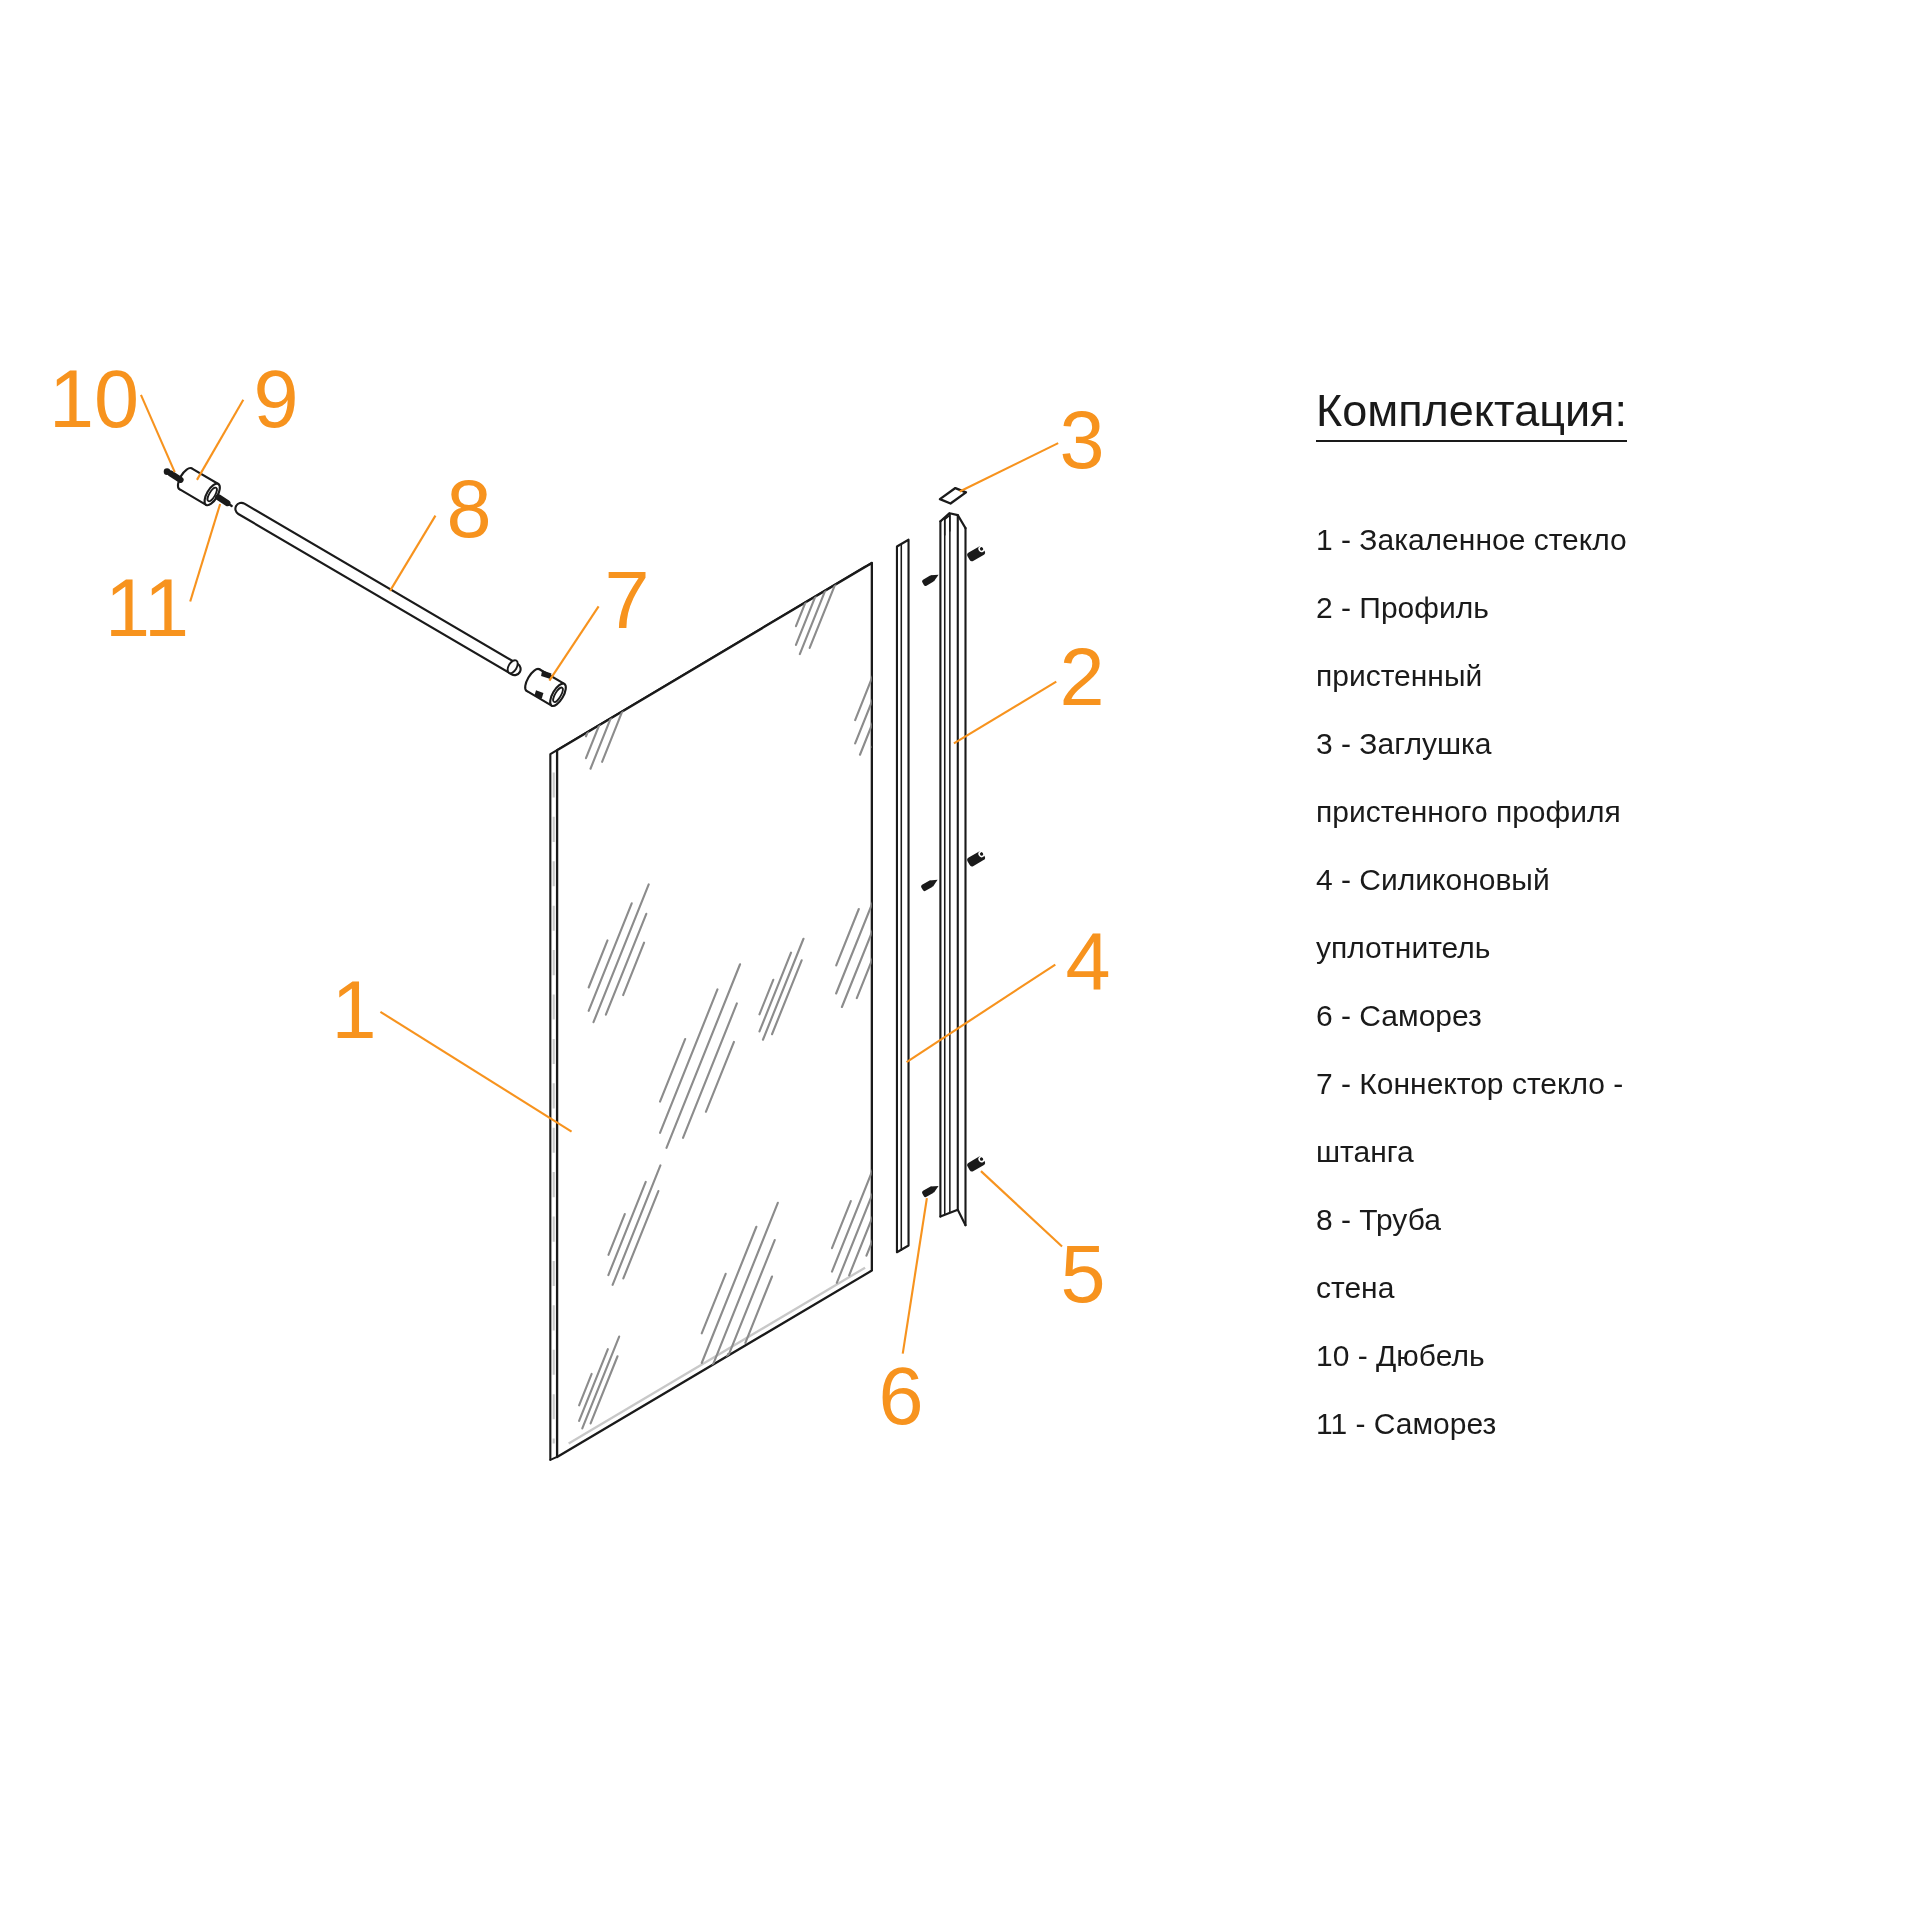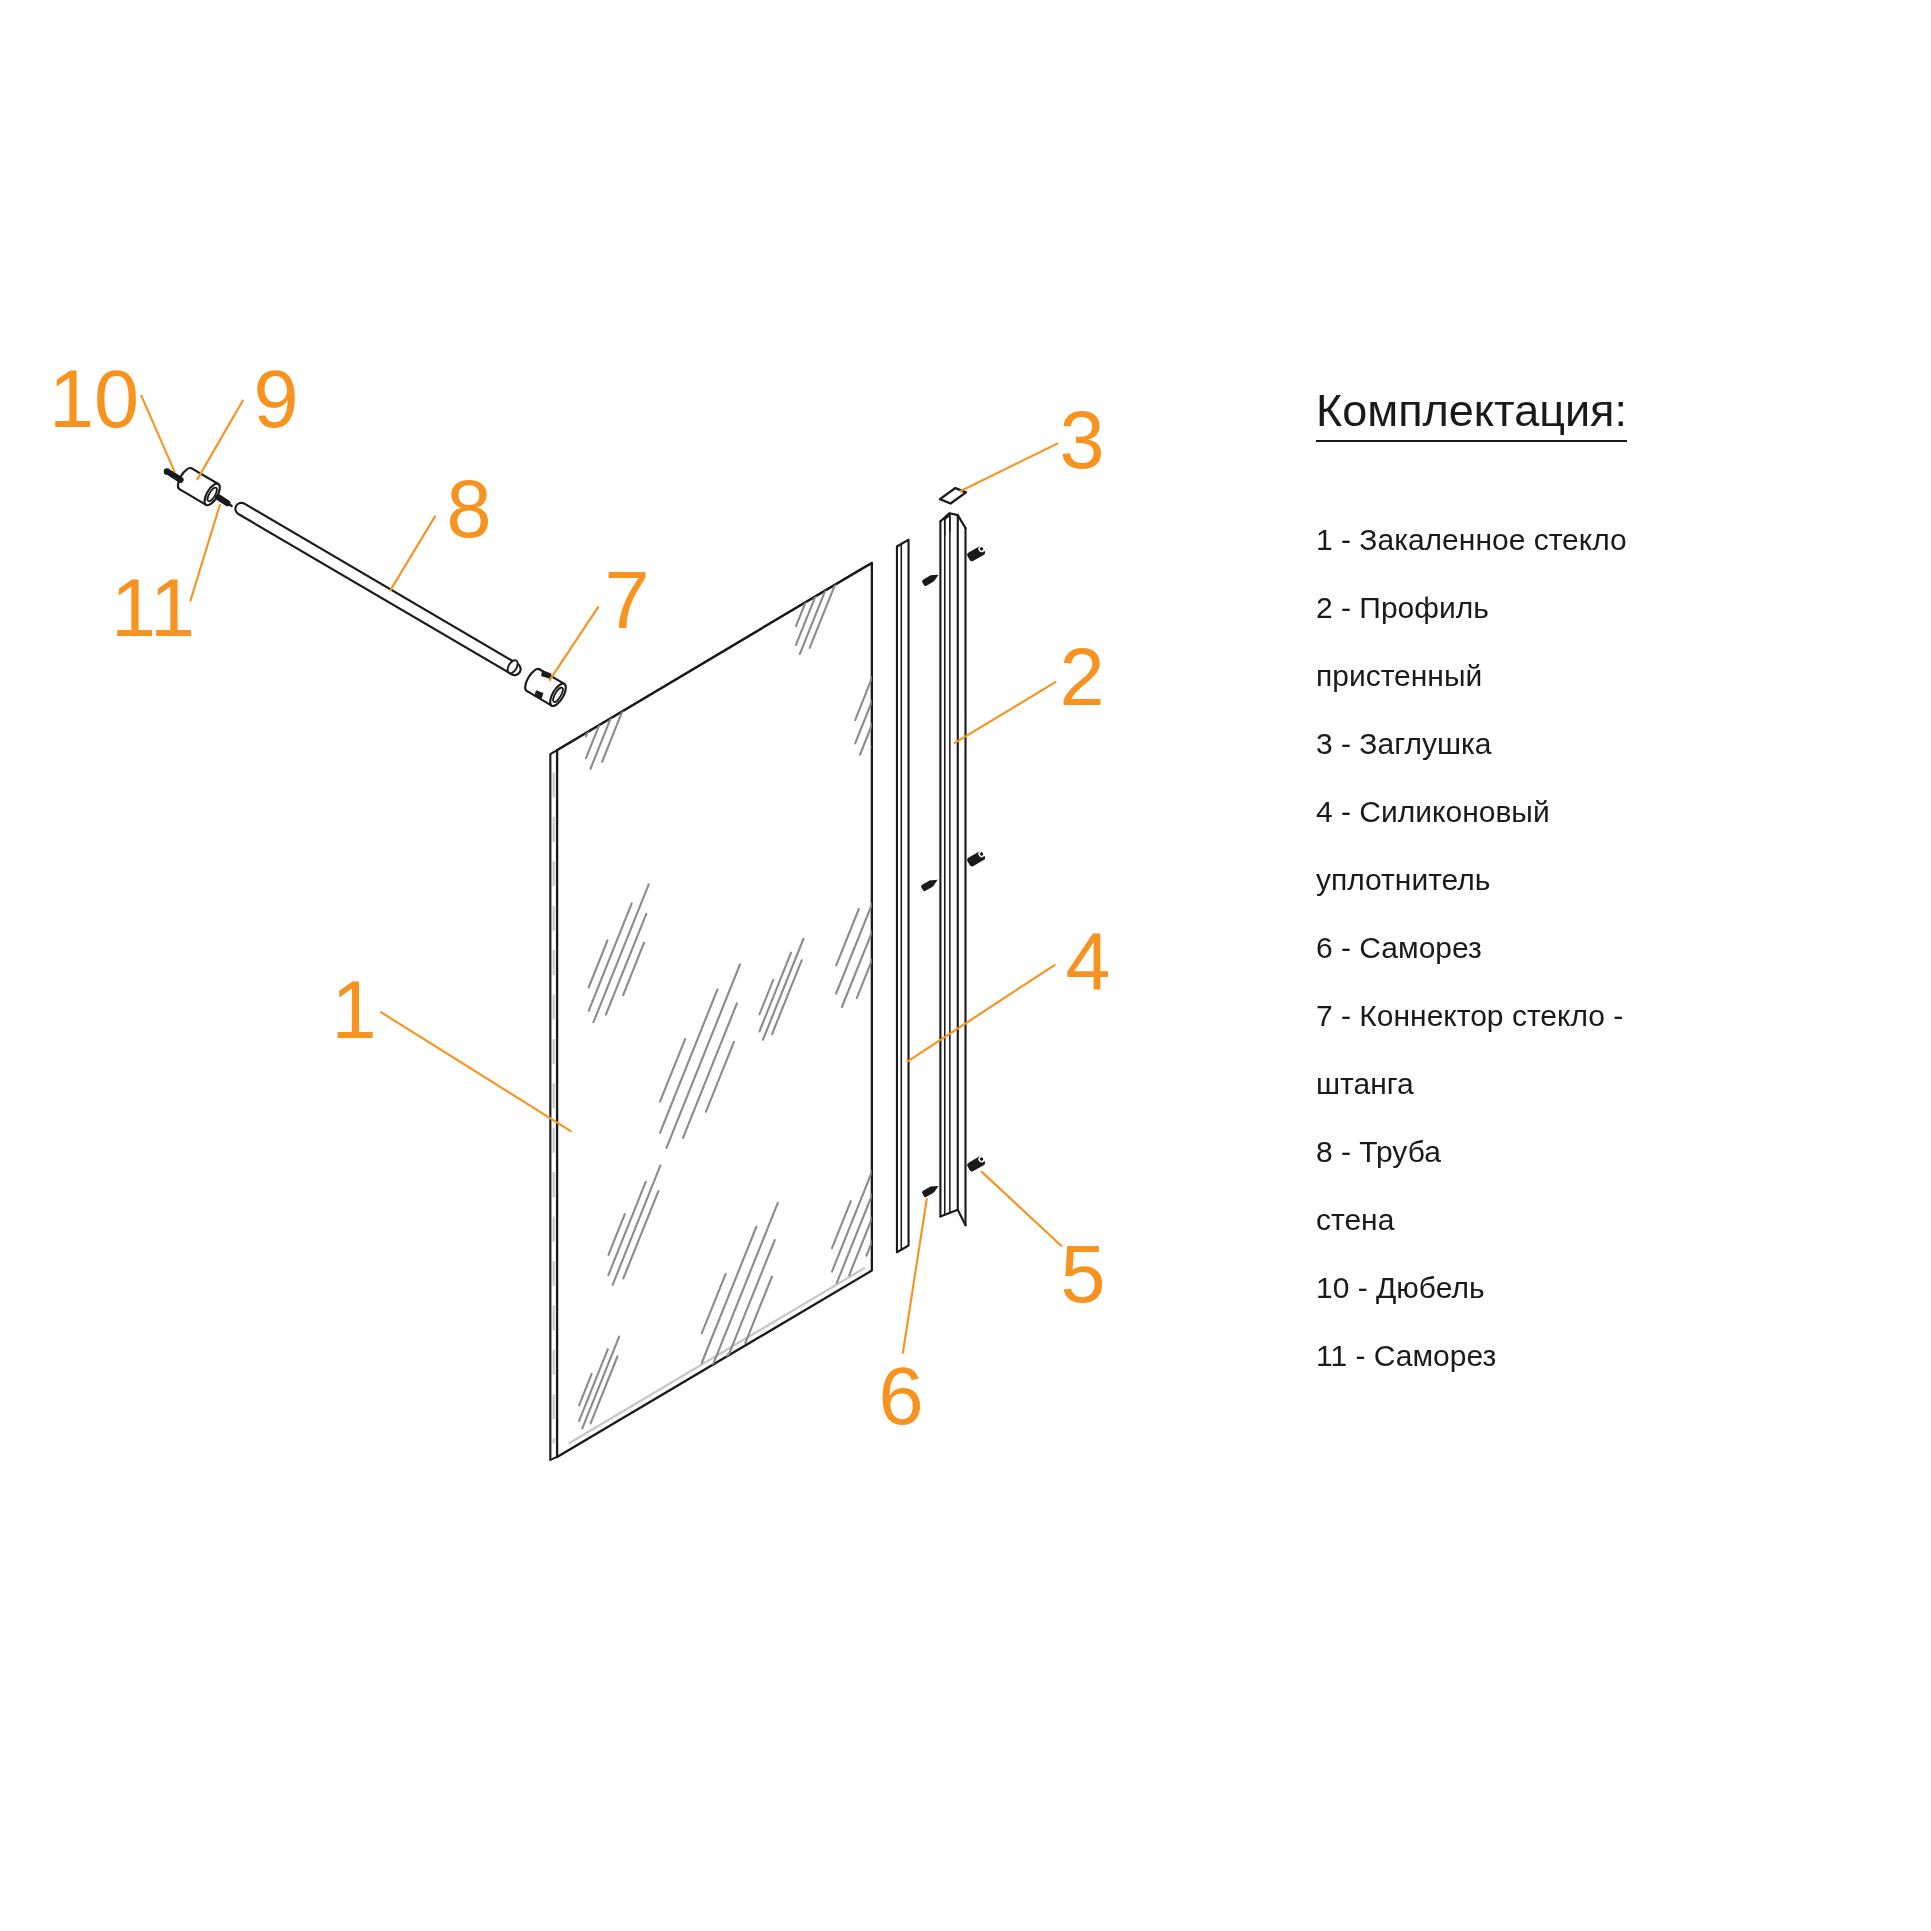--- a/index.html
+++ b/index.html
@@ -217,38 +217,39 @@
       <line class="leader" x1="1096" y1="459" x2="994" y2="509"></line>
       <line class="leader" x1="1094" y1="706" x2="988" y2="770"></line>
       <line class="leader" x1="1093" y1="999" x2="939" y2="1100"></line>
       <line class="leader" x1="1100" y1="1291" x2="1016" y2="1213"></line>
       <line class="leader" x1="935" y1="1402" x2="960" y2="1241"></line>
     </g>
   </svg>
 
   <div class="callout" style="left:94px;top:399px">10</div>
   <div class="callout" style="left:276px;top:399px">9</div>
-  <div class="callout" style="left:153px;top:608px">11</div>
+  <div class="callout" style="left:147px;top:608px">11</div>
   <div class="callout" style="left:469px;top:509px">8</div>
   <div class="callout" style="left:627px;top:600px">7</div>
   <div class="callout" style="left:354px;top:1010px">1</div>
   <div class="callout" style="left:1082px;top:440px">3</div>
   <div class="callout" style="left:1082px;top:677px">2</div>
   <div class="callout" style="left:1088px;top:962px">4</div>
   <div class="callout" style="left:1083px;top:1274px">5</div>
   <div class="callout" style="left:901px;top:1396px">6</div>
 
   <div class="legend-title-wrap">
     <span class="legend-title">Комплектация:</span>
   </div>
   <div class="legend-lines">
     <div>1 - Закаленное стекло</div>
     <div>2 - Профиль</div>
     <div>пристенный</div>
     <div>3 - Заглушка</div>
+    <div>пристенного профиля</div>
     <div>4 - Силиконовый</div>
     <div>уплотнитель</div>
     <div>6 - Саморез</div>
     <div>7 - Коннектор стекло -</div>
     <div>штанга</div>
     <div>8 - Труба</div>
     <div>стена</div>
     <div>10 - Дюбель</div>
     <div>11 - Саморез</div>
   </div>

